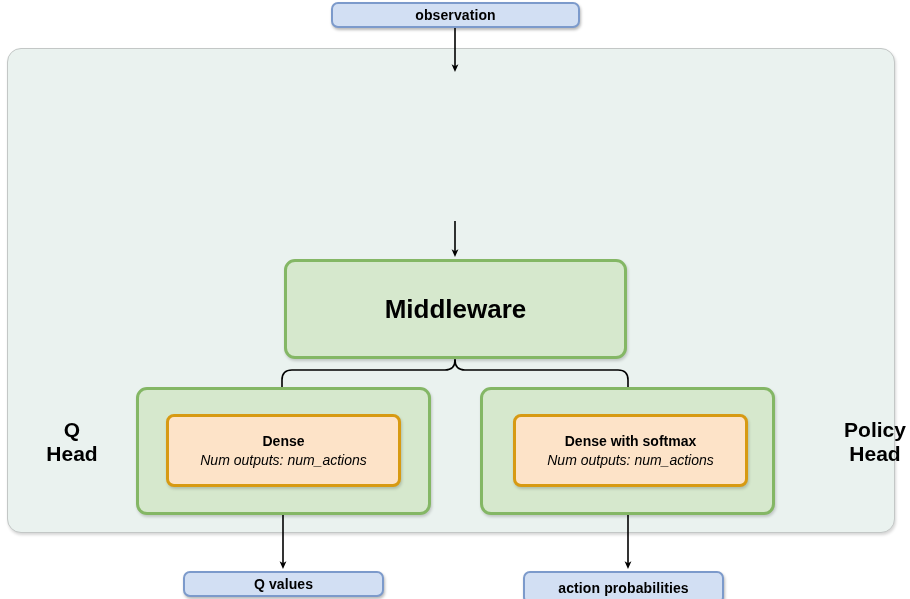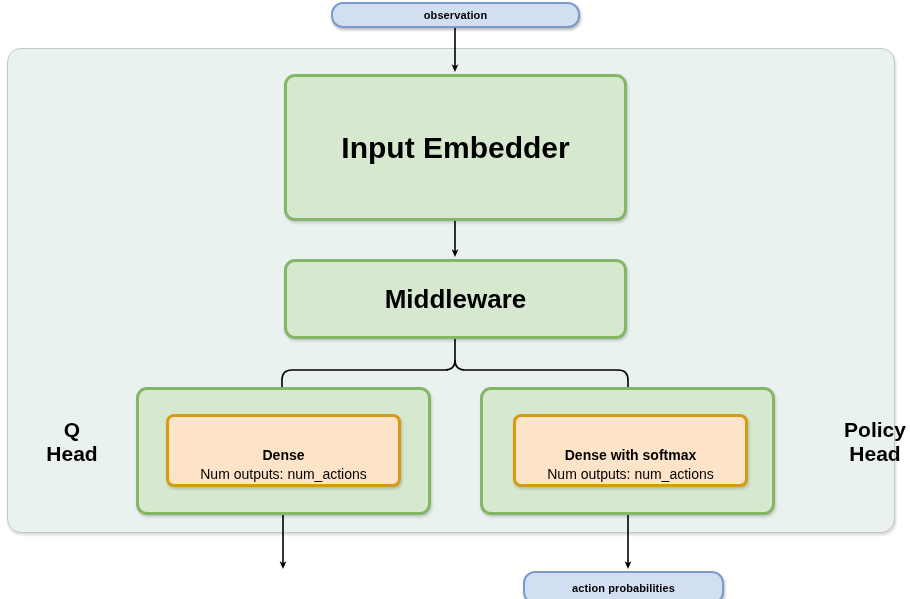--- a/index.html
+++ b/index.html
@@ -40,28 +40,28 @@
     border-radius: 14px;
     box-shadow: 1px 2px 3px rgba(0,0,0,0.16);
   }
 
   
   .io-box {
     position: absolute;
     box-sizing: border-box;
     background: #d2dff3;
     border: 2px solid #7c9acb;
-    border-radius: 12px;
+    border-radius: 7px;
     box-shadow: 1px 2px 3px rgba(0,0,0,0.28);
     display: flex;
     align-items: center;
     justify-content: center;
     color: #000000;
     font-weight: bold;
-    font-size: 11px;
+    font-size: 14px;
     letter-spacing: 0.1px;
   }
   #io-observation { left: 331px; top: 2px;   width: 249px; height: 26px; }
   #io-qvalues     { left: 183px; top: 571px; width: 201px; height: 26px; }
   #io-actionprobs { left: 523px; top: 571px; width: 201px; height: 33px; }
 
   
   .green-box {
     position: absolute;
     box-sizing: border-box;
@@ -73,21 +73,21 @@
     align-items: center;
     justify-content: center;
     color: #000000;
     font-weight: bold;
   }
   #box-input-embedder {
     left: 284px; top: 74px; width: 343px; height: 147px;
     font-size: 30px;
   }
   #box-middleware {
-    left: 284px; top: 259px; width: 343px; height: 80px;
+    left: 284px; top: 259px; width: 343px; height: 100px;
     font-size: 26px;
     text-align: center;
   }
 
   
   .head-group {
     position: absolute;
     box-sizing: border-box;
     background: #d6e8cd;
     border: 3px solid #84b765;
@@ -101,34 +101,35 @@
   .layer-box {
     position: absolute;
     box-sizing: border-box;
     background: #fde3c8;
     border: 3px solid #d79a13;
     border-radius: 8px;
     box-shadow: 1px 2px 3px rgba(0,0,0,0.18);
     display: flex;
     flex-direction: column;
     align-items: center;
-    justify-content: flex-end;
+    justify-content: center;
     color: #000000;
   }
   #layer-dense         { left: 166px; top: 414px; width: 235px; height: 73px; }
   #layer-dense-softmax { left: 513px; top: 414px; width: 235px; height: 73px; }
   .layer-title {
     font-size: 14px;
     font-weight: bold;
     line-height: 1.35;
   }
   .layer-sub {
     font-size: 14px;
     font-weight: normal;
     line-height: 1.35;
+    font-style: italic;
   }
 
   
   .head-label {
     position: absolute;
     text-align: center;
     font-size: 21px;
     font-weight: bold;
     color: #000000;
     line-height: 1.16;
@@ -163,23 +164,20 @@
 
     <path d="M283,487 L283,565" stroke="#000000" stroke-width="1.6" fill="none" marker-end="url(#arrowhead)"></path>
 
     <path d="M628,487 L628,565" stroke="#000000" stroke-width="1.6" fill="none" marker-end="url(#arrowhead)"></path>
   </svg>
 
   <div class="io-box" id="io-observation">
     <span>observation</span>
   </div>
 
-  <div class="green-box" id="box-input-embedder">
-    <span>Input Embedder</span>
-  </div>
 
   <div class="green-box" id="box-middleware">
     <span>Middleware</span>
   </div>
 
   <div class="head-group" id="head-group-q"></div>
   <div class="layer-box" id="layer-dense">
     <span class="layer-title">Dense</span>
     <span class="layer-sub">Num outputs: num_actions</span>
   </div>
@@ -187,17 +185,20 @@
 Head</div>
 
   <div class="head-group" id="head-group-policy"></div>
   <div class="layer-box" id="layer-dense-softmax">
     <span class="layer-title">Dense with softmax</span>
     <span class="layer-sub">Num outputs: num_actions</span>
   </div>
   <div class="head-label" id="label-policy-head">Policy
 Head</div>
 
+  <div class="io-box" id="io-qvalues">
+    <span>Q values</span>
+  </div>
   <div class="io-box" id="io-actionprobs">
     <span>action probabilities</span>
   </div>
 
 </div>
 
 </body></html>

